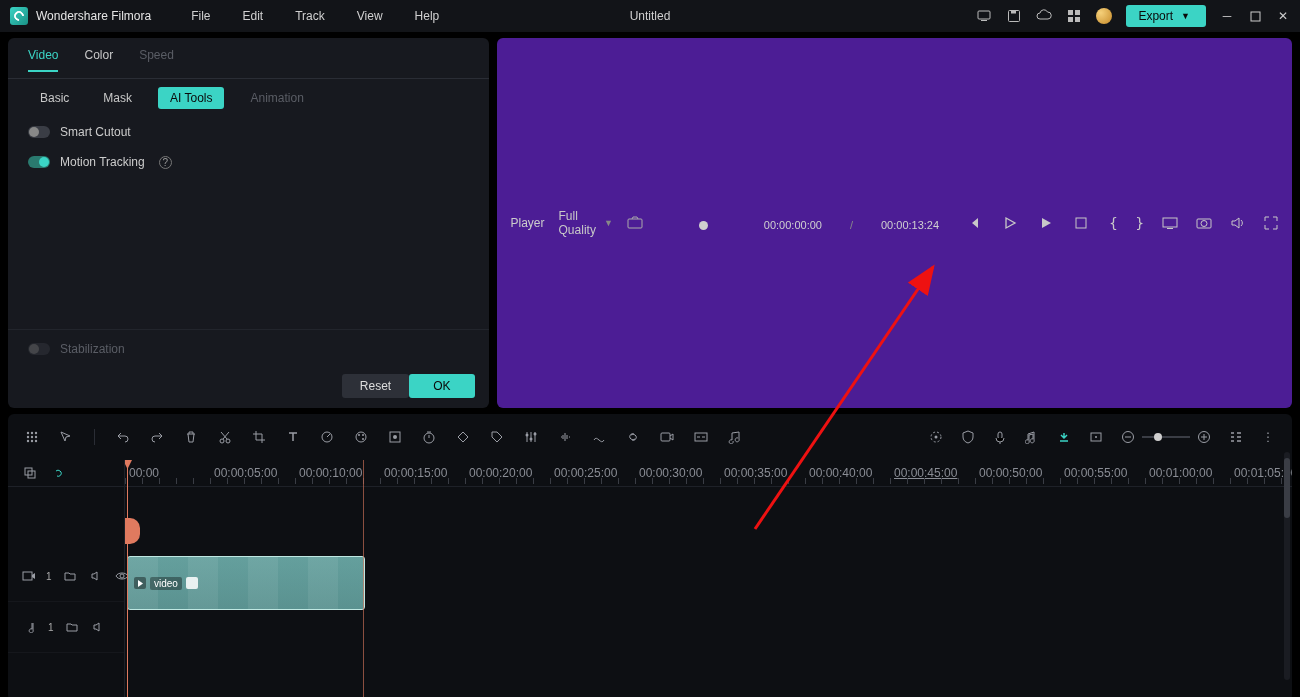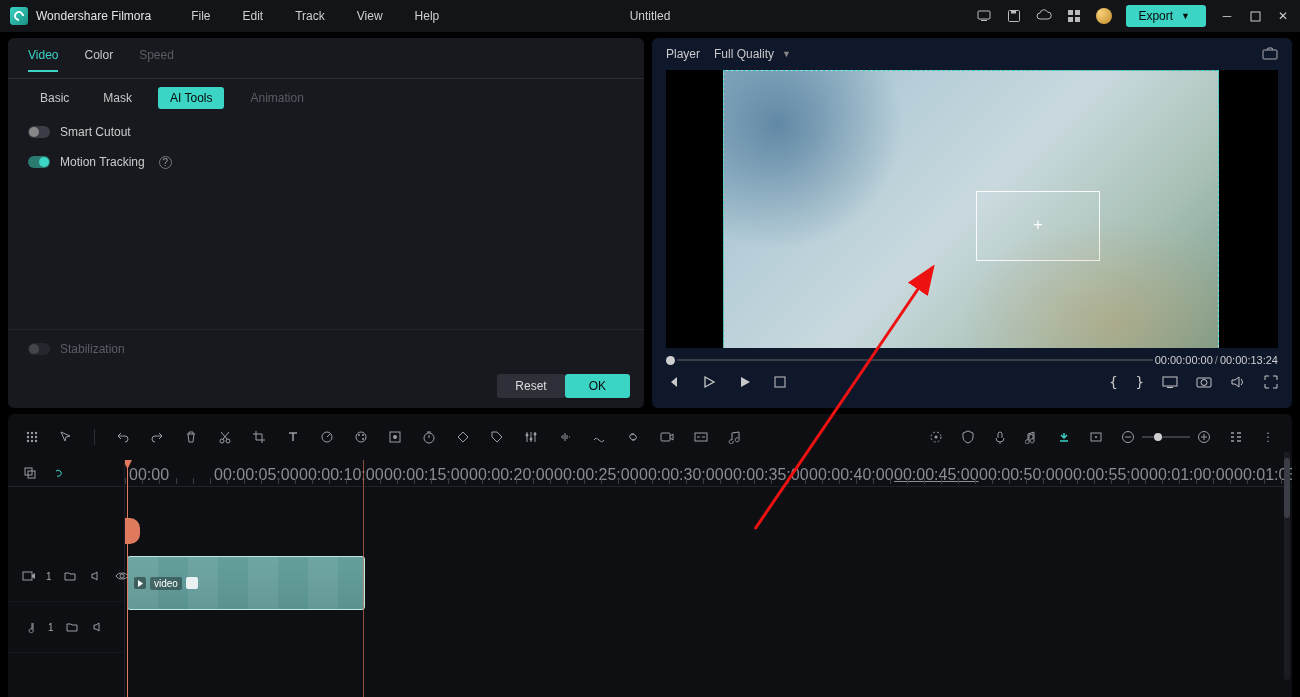--- a/index.html
+++ b/index.html
@@ -11,21 +11,21 @@
 .menu span{color:#d0d0d0;cursor:pointer}
 .title-center{position:absolute;left:50%;transform:translateX(-50%);color:#d0d0d0}
 .title-right{margin-left:auto;display:flex;align-items:center;gap:14px}
 .ticon{width:16px;height:16px;display:flex;align-items:center;justify-content:center;color:#bbb}
 .export-btn{background:#3bd4c5;color:#0a0a0a;padding:4px 16px 4px 12px;border-radius:3px;display:flex;align-items:center;gap:8px;font-size:12px}
 .export-btn .chev{font-size:9px}
 .winbtn{width:14px;height:14px;display:flex;align-items:center;justify-content:center;color:#ccc}
 .avatar{width:16px;height:16px;border-radius:50%;background:radial-gradient(circle at 30% 30%,#f5d07a,#c78b2a)}
 .workspace{display:flex;gap:8px;padding:6px 8px 0 8px;height:370px}
 .panel-left{width:636px;background:#17191f;border-radius:6px;display:flex;flex-direction:column;position:relative}
-.panel-right{flex:1;background:#0f172a;border-radius:6px;display:flex;flex-direction:column;position:relative}
+.panel-right{flex:1;background:#4c1d95;border-radius:6px;display:flex;flex-direction:row;position:relative}
 .top-tabs{display:flex;gap:26px;padding:10px 20px 0 20px;border-bottom:1px solid #2a2d35;height:30px;align-items:flex-start}
 .top-tabs span{padding-bottom:8px;color:#c8c8c8}
 .top-tabs .active{color:#3bd4c5;border-bottom:2px solid #3bd4c5}
 .top-tabs .dim{color:#5a5d65}
 .sub-tabs{display:flex;gap:18px;padding:8px 24px;}
 .sub-tabs span{color:#c8c8c8;padding:4px 8px}
 .sub-tabs .active{background:#3bd4c5;color:#0a0a0a;border-radius:3px;padding:4px 12px}
 .sub-tabs .dim{color:#5a5d65}
 .optrow{display:flex;align-items:center;gap:10px;padding:8px 20px}
 .toggle{width:22px;height:12px;border-radius:6px;background:#3a3d45;position:relative}
@@ -45,21 +45,21 @@
 .player-head{display:flex;align-items:center;gap:14px;padding:8px 14px}
 .player-head .sel{display:flex;align-items:center;gap:8px;color:#c8c8c8}
 .player-head .chev{font-size:9px;color:#888}
 .snap-icon{margin-left:auto;color:#aaa}
 .preview{margin:0 14px;height:278px;background:#000;position:relative;overflow:hidden}
 .preview-img{position:absolute;left:57px;top:0;width:494px;height:278px;background:linear-gradient(135deg,#8fb3c7 0%,#b5cdd8 25%,#c9d9de 50%,#a8c0b5 75%,#7a9b8a 100%);border:1px dashed #3bd4c5}
 .preview-img::before{content:"";position:absolute;left:0;top:0;width:180px;height:180px;background:radial-gradient(ellipse at 30% 30%,rgba(90,130,160,.9),transparent 70%)}
 .preview-img::after{content:"";position:absolute;right:0;bottom:0;width:260px;height:130px;background:radial-gradient(ellipse at 60% 80%,rgba(200,160,100,.4),transparent 70%)}
 .track-target{position:absolute;left:252px;top:120px;width:122px;height:68px;border:1px solid rgba(255,255,255,.9);background:rgba(255,255,255,.05)}
 .track-target::after{content:"+";position:absolute;left:50%;top:50%;transform:translate(-50%,-55%);color:#fff;font-size:16px}
-.scrub{display:flex;align-items:center;gap:2px;padding:6px 14px 2px 14px}
+.scrub{display:flex;align-items:center;gap:28px;padding:6px 14px 2px 14px}
 .scrub-dot{width:9px;height:9px;border-radius:50%;background:#cfcfcf}
 .scrub-line{flex:1;height:2px;background:#3a3d45}
 .time{color:#d0d0d0;font-size:11px}
 .time-sep{color:#888}
 .player-ctrl{display:flex;align-items:center;gap:22px;padding:6px 14px}
 .pcicon{color:#c8c8c8;display:flex;align-items:center;justify-content:center}
 .player-ctrl .right{margin-left:auto;display:flex;gap:18px;align-items:center}
 .brace{font-family:monospace;font-size:14px}
 .toolbar{display:flex;align-items:center;gap:18px;padding:8px 16px;background:#0d0f13;margin:6px 8px 0 8px;border-radius:6px 6px 0 0;height:30px}
 .toolbar .sep{width:1px;height:16px;background:#2a2d35;margin:0 2px}
@@ -67,21 +67,21 @@
 .ticon2.accent{color:#3bd4c5}
 .toolbar .right{margin-left:auto;display:flex;gap:16px;align-items:center}
 .zoom{display:flex;align-items:center;gap:6px}
 .zoom-line{width:48px;height:2px;background:#3a3d45;position:relative}
 .zoom-line::after{content:"";position:absolute;left:12px;top:-3px;width:8px;height:8px;border-radius:50%;background:#cfcfcf}
 .timeline{background:#0d0f13;margin:0 8px 8px 8px;border-radius:0 0 6px 6px;height:241px;display:flex;position:relative}
 .tl-left{width:116px;border-right:1px solid #1e2128;display:flex;flex-direction:column}
 .tl-left-top{height:26px;display:flex;align-items:center;gap:12px;padding:0 14px;border-bottom:1px solid #1e2128}
 .tl-main{flex:1;position:relative;overflow:hidden}
 .ruler{height:26px;border-bottom:1px solid #1e2128;position:relative;display:flex}
-.rlabel{position:absolute;top:6px;font-size:16px;color:#8a8d95}
+.rlabel{position:absolute;top:6px;font-size:12px;color:#8a8d95}
 .tick{position:absolute;top:18px;width:1px;height:6px;background:#3a3d45}
 .playhead{position:absolute;left:2px;top:0;bottom:0;width:1px;background:#e07a5f}
 .playhead::before{content:"";position:absolute;top:0;left:-4px;width:9px;height:9px;background:#e07a5f;clip-path:polygon(0 0,100% 0,50% 100%)}
 .playhead2{position:absolute;left:238px;top:0;bottom:0;width:1px;background:#e07a5f;opacity:.6}
 .track-row{height:50px;border-bottom:1px solid #15171c;display:flex;align-items:center;gap:10px;padding:0 14px}
 .track-row .icogrp{display:flex;gap:10px;align-items:center;color:#8a8d95}
 .tlabel{font-size:10px;color:#aaa}
 .clip{position:absolute;left:2px;top:96px;width:236px;height:52px;background:linear-gradient(#4a8f86,#3a7a72);border:1px solid #bfe8e2;border-radius:3px;display:flex;align-items:center;overflow:hidden}
 .clip::before{content:"";position:absolute;inset:0;background:repeating-linear-gradient(90deg,rgba(180,210,220,.35) 0 30px,rgba(150,190,200,.35) 30px 60px)}
 .clip-play{position:relative;margin-left:6px;width:12px;height:12px;background:rgba(0,0,0,.4);border-radius:2px;display:flex;align-items:center;justify-content:center}

